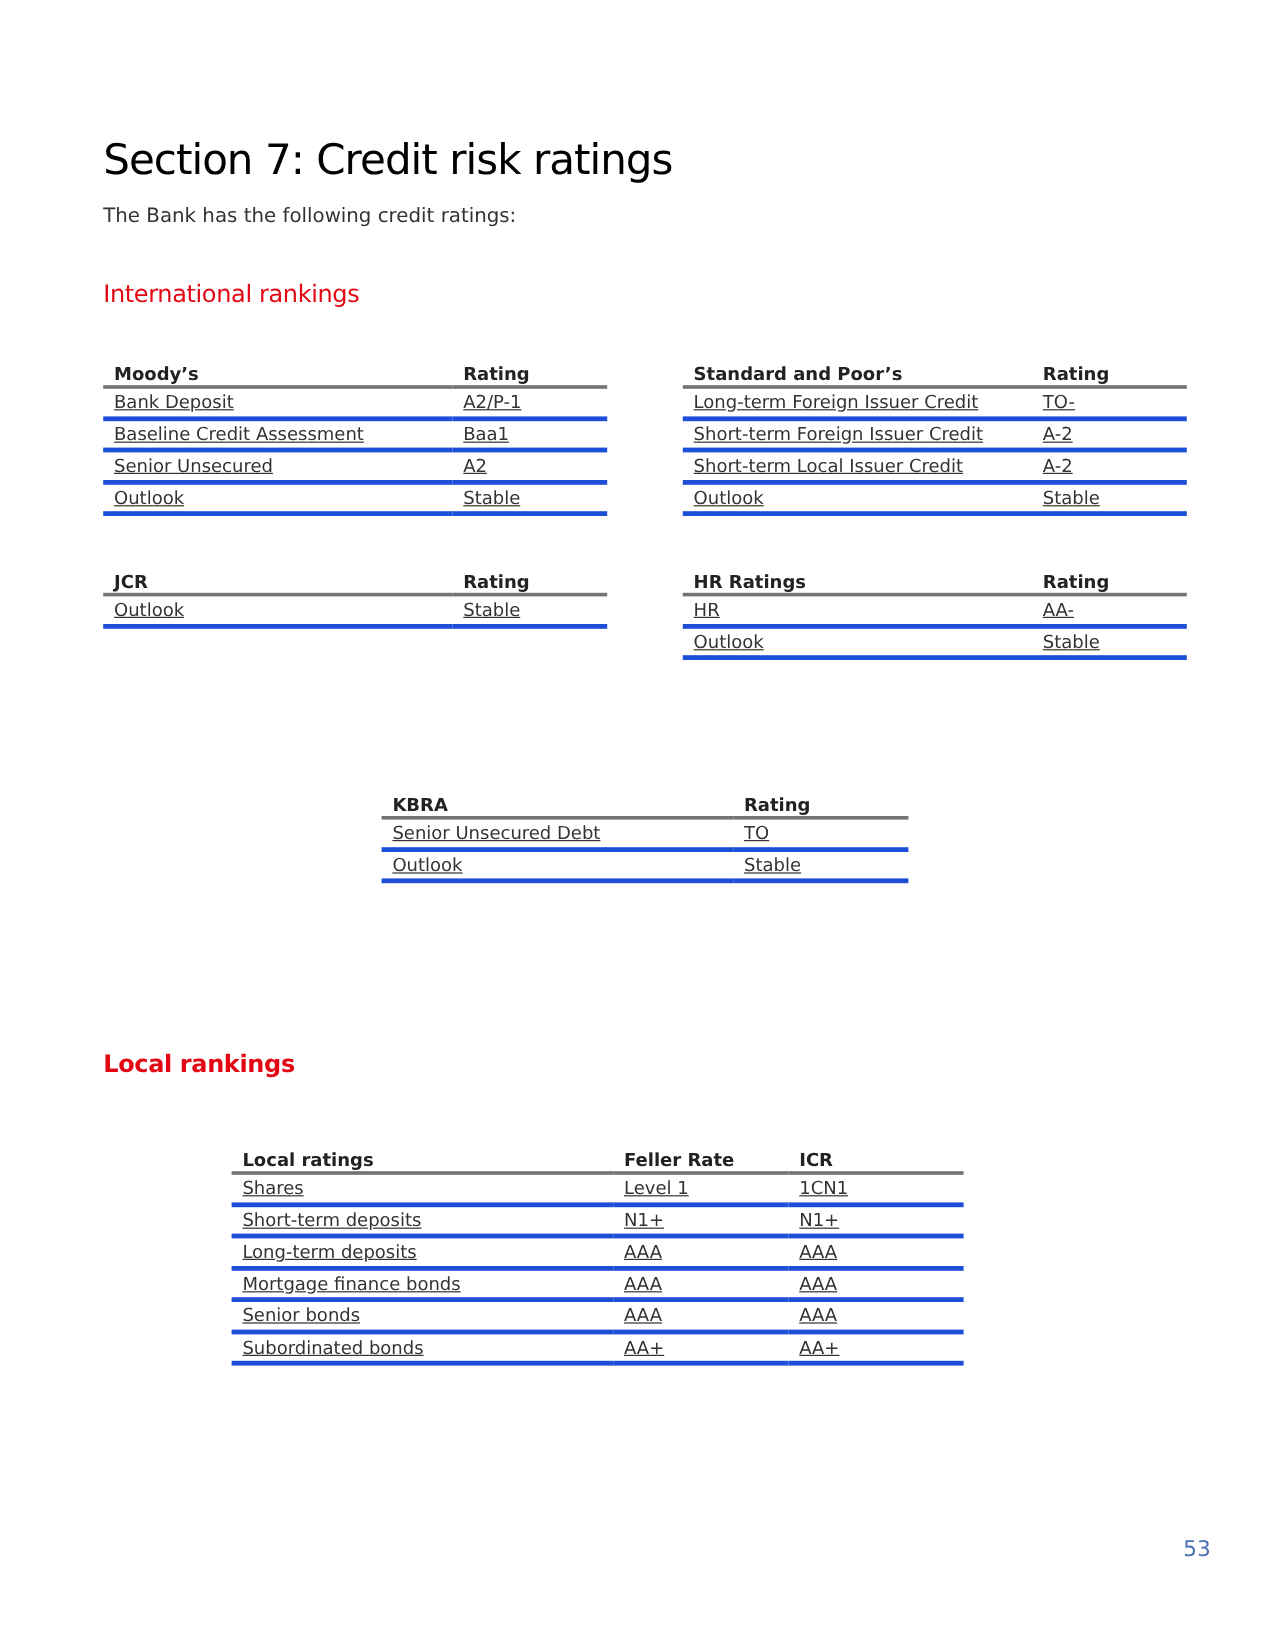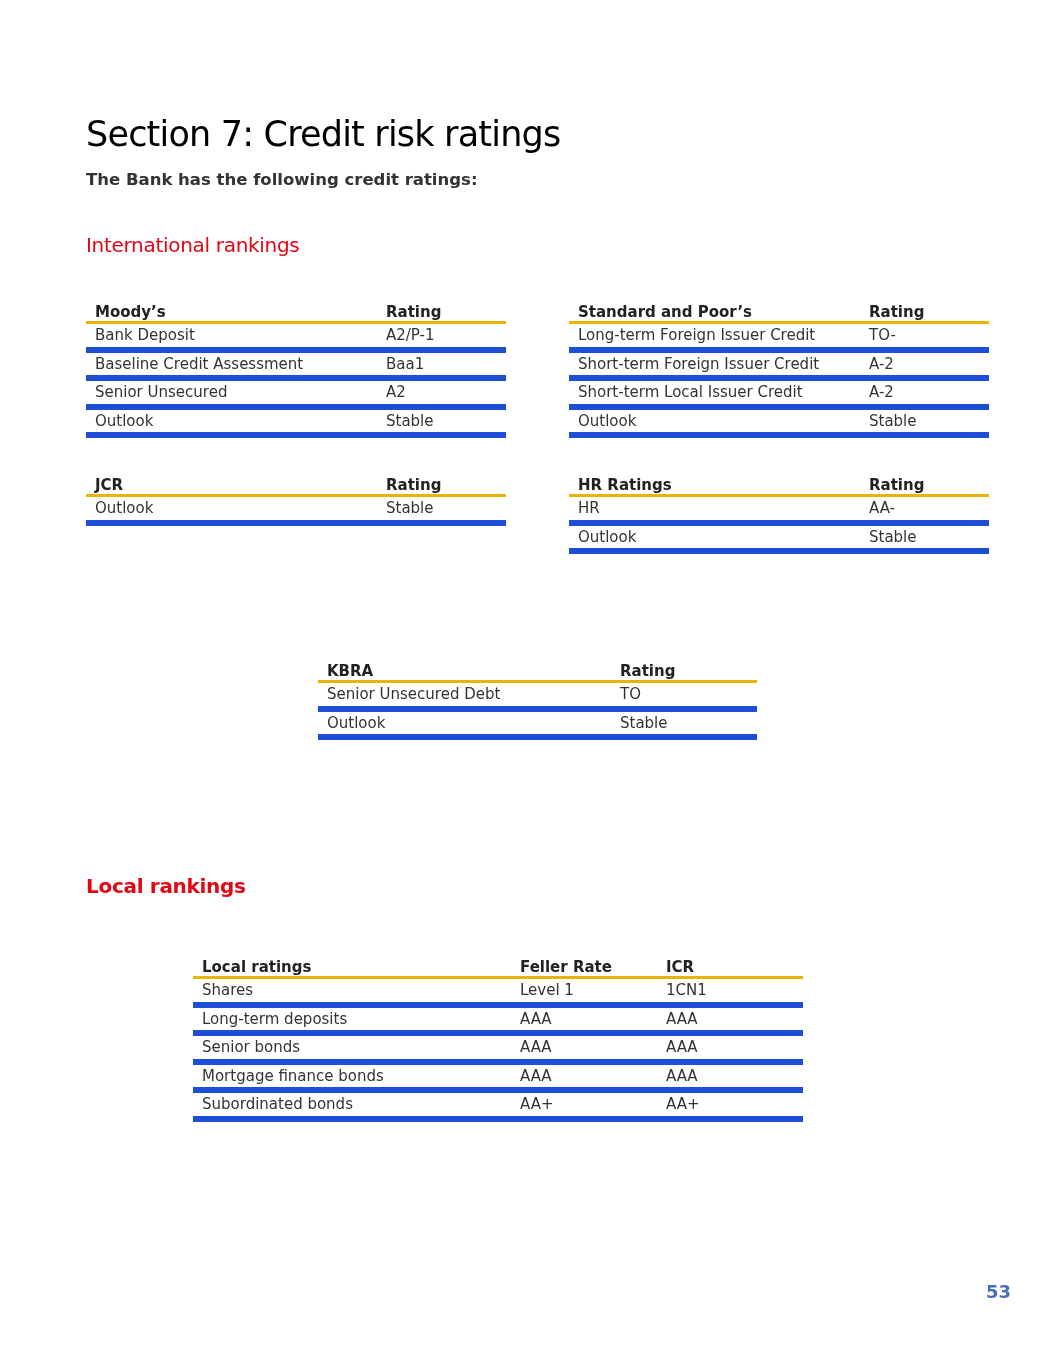--- a/index.html
+++ b/index.html
@@ -1,43 +1,43 @@
 <!DOCTYPE html>
 <html><head>
   <meta charset="utf-8">
   <style>
     html, body { margin: 0; padding: 0; background: #ffffff; }
     body {
       width: 1055px; height: 1365px; position: relative; overflow: hidden;
       font-family: "DejaVu Sans", sans-serif; color: #2a2a2a;
     }
-    .abs { position: absolute; font-weight: bold; }
+    .abs { position: absolute; }
     .title {
       left: 86px; top: 114px; margin: 0;
       font-family: "DejaVu Sans", sans-serif; font-weight: normal;
       font-size: 35px; color: #000000; letter-spacing: -0.8px; white-space: nowrap;
     }
     .intro { left: 86px; top: 170px; font-size: 16.5px; color: #333; margin: 0; white-space: nowrap; }
     .h2 {
       margin: 0; font-weight: normal; color: #e30613; font-size: 20px; white-space: nowrap; letter-spacing: -0.3px;
     }
     .h2.bold { font-weight: bold; }
     table.rt {
       position: absolute; border-collapse: collapse;
       font-size: 15px; color: #333;
     }
     table.rt th {
       text-align: left; font-weight: bold; color: #222;
       padding: 0 0 0 9px; height: 23px; vertical-align: bottom;
-      border-bottom: 3px solid #eab308;
+      border-bottom: 3px solid #737373;
       white-space: nowrap;
     }
     table.rt td {
       padding: 0 0 0 9px; height: 22.5px; vertical-align: middle;
-      border-bottom: 6px solid #1d4ed8; white-space: nowrap;
+      border-bottom: 4px solid #1d4ed8; white-space: nowrap; text-decoration: underline;
     }
     .page-num { left: 966px; top: 1281px; font-size: 18px; color: #4a6fb5; margin-left: 20px; }
   </style>
 </head>
 <body>
 
 <h1 class="abs title">Section 7: Credit risk ratings</h1>
 <p class="abs intro">The Bank has the following credit ratings:</p>
 
 <h2 class="abs h2" style="left:86px; top:233px;">International rankings</h2>
@@ -184,31 +184,36 @@
         <th>ICR</th>
       </tr>
     </thead>
     <tbody>
       <tr>
         <td>Shares</td>
         <td>Level 1</td>
         <td>1CN1</td>
       </tr>
       <tr>
+        <td>Short-term deposits</td>
+        <td>N1+</td>
+        <td>N1+</td>
+      </tr>
+      <tr>
         <td>Long-term deposits</td>
         <td>AAA</td>
         <td>AAA</td>
       </tr>
       <tr>
+        <td>Mortgage finance bonds</td>
+        <td>AAA</td>
+        <td>AAA</td>
+      </tr>
+      <tr>
         <td>Senior bonds</td>
-        <td>AAA</td>
-        <td>AAA</td>
-      </tr>
-      <tr>
-        <td>Mortgage finance bonds</td>
         <td>AAA</td>
         <td>AAA</td>
       </tr>
       <tr>
         <td>Subordinated bonds</td>
         <td>AA+</td>
         <td>AA+</td>
       </tr>
     </tbody>
   </table>

